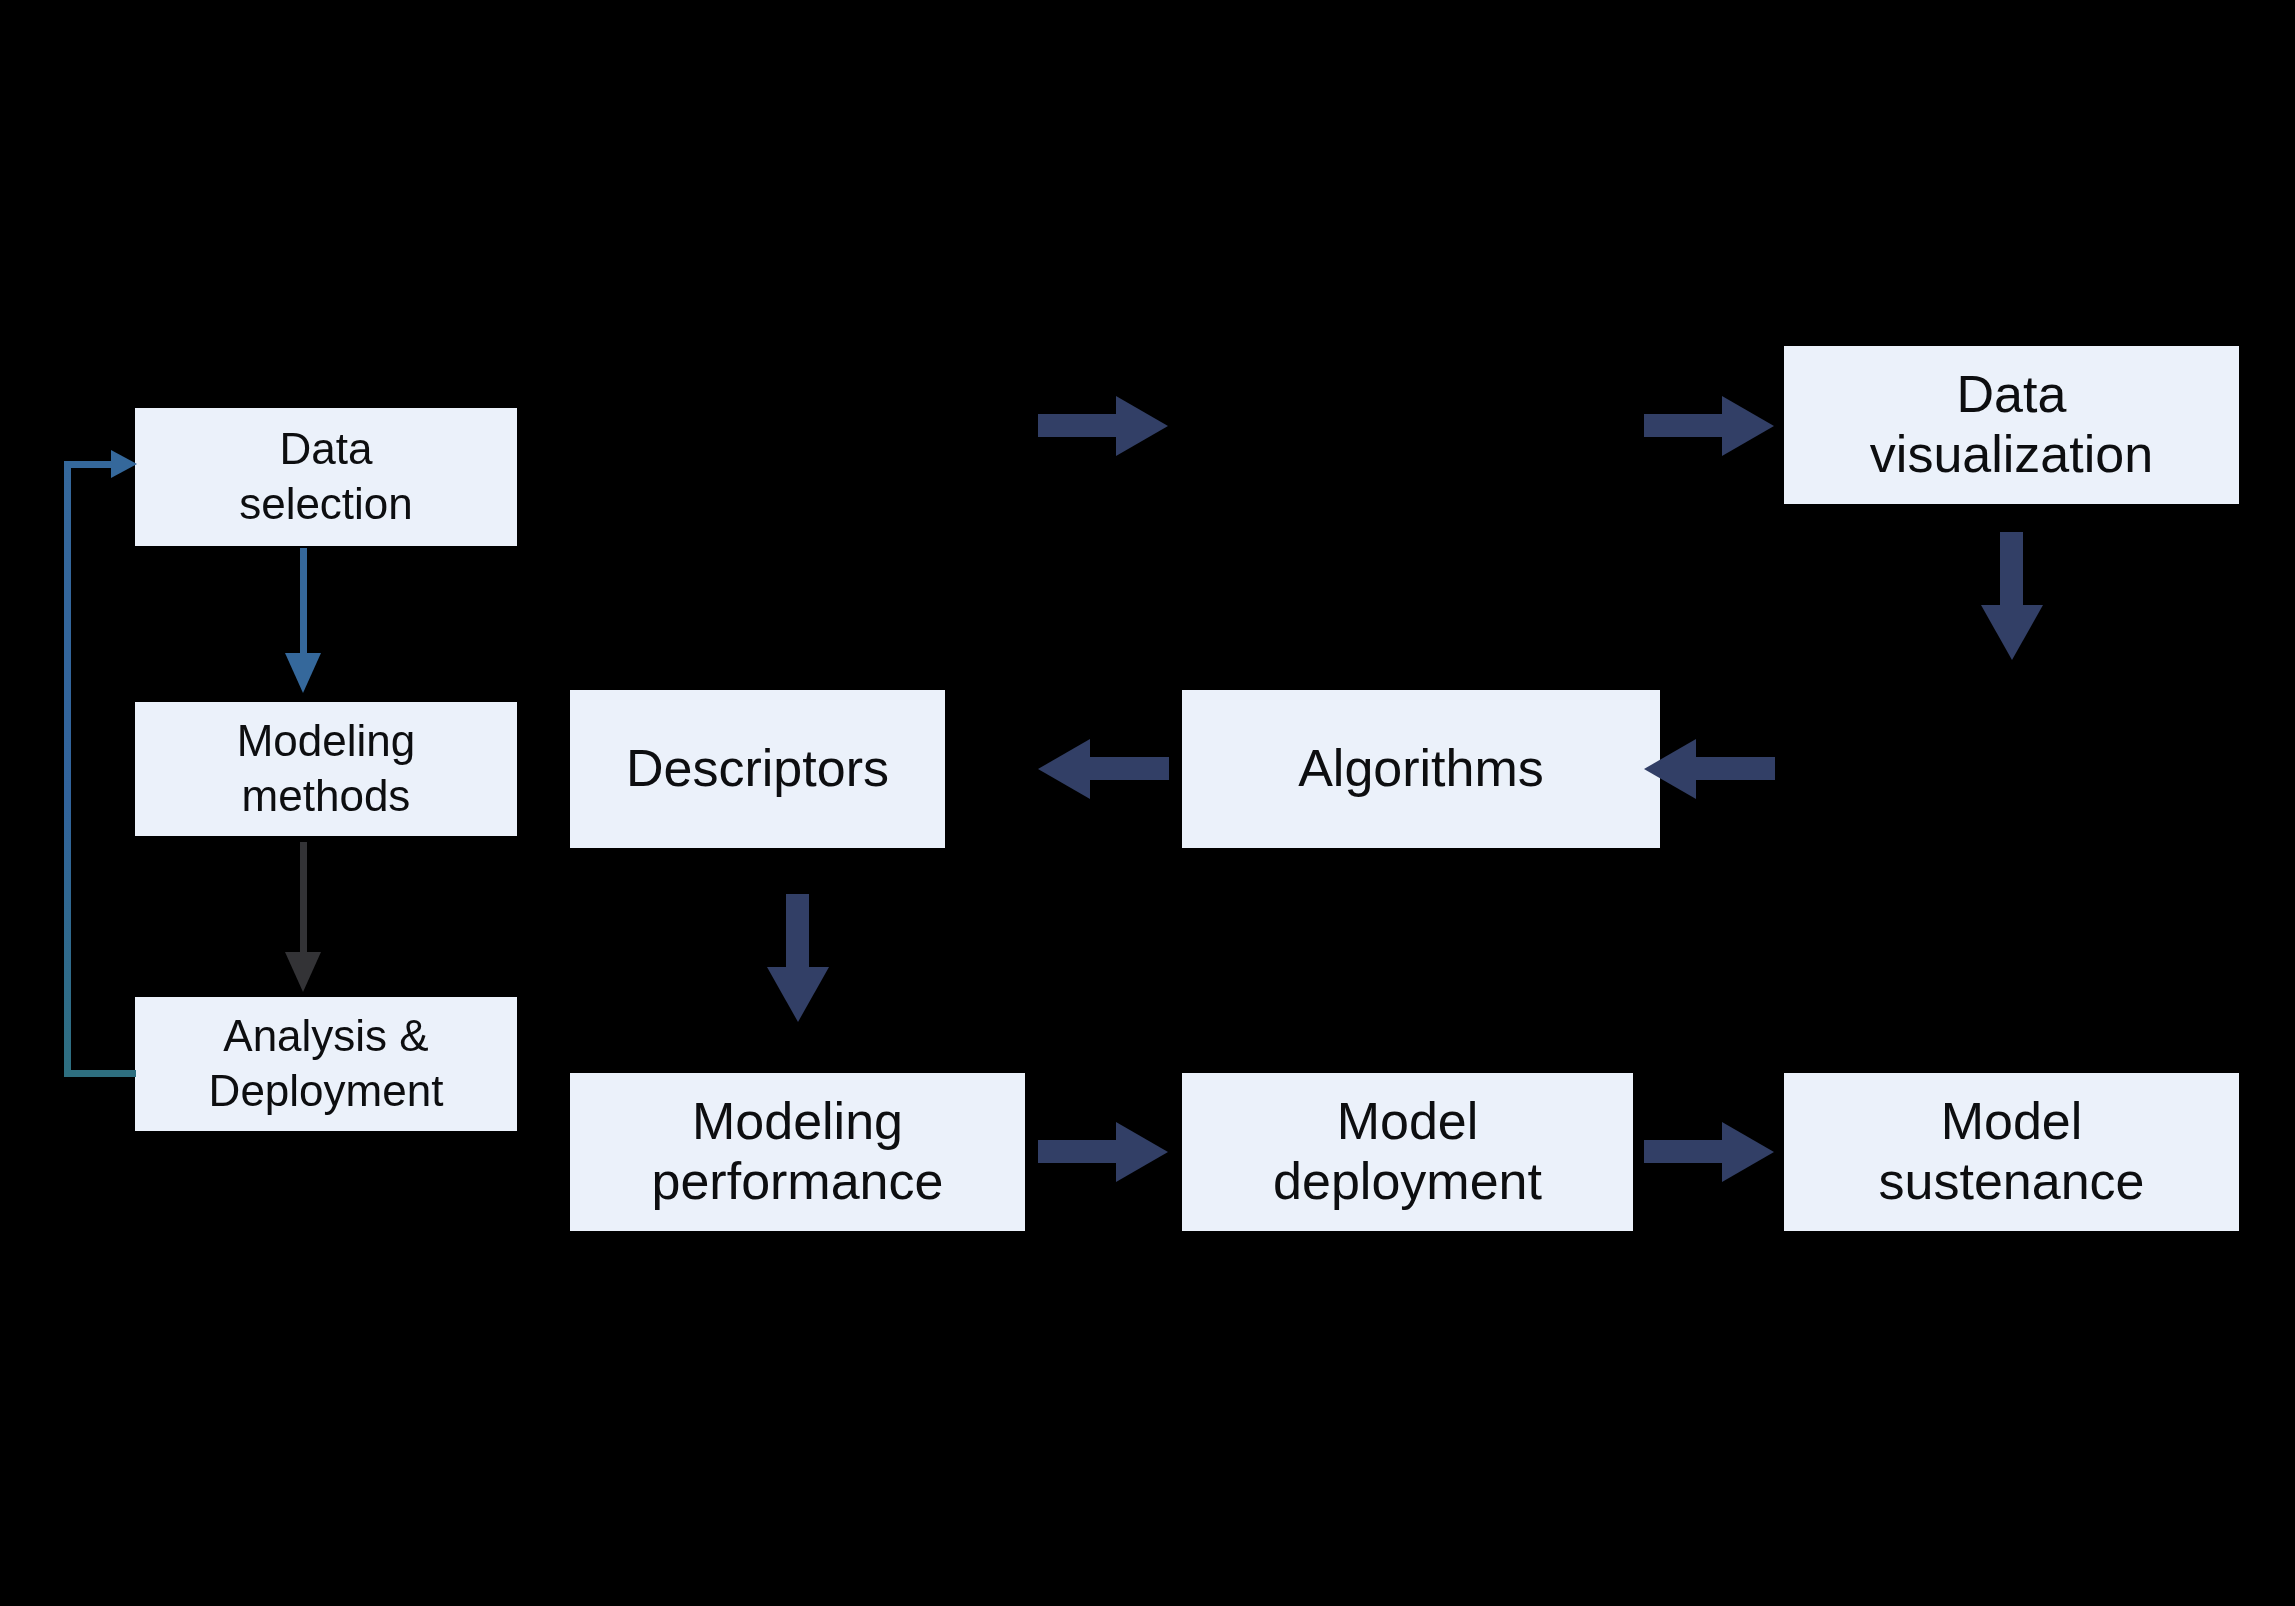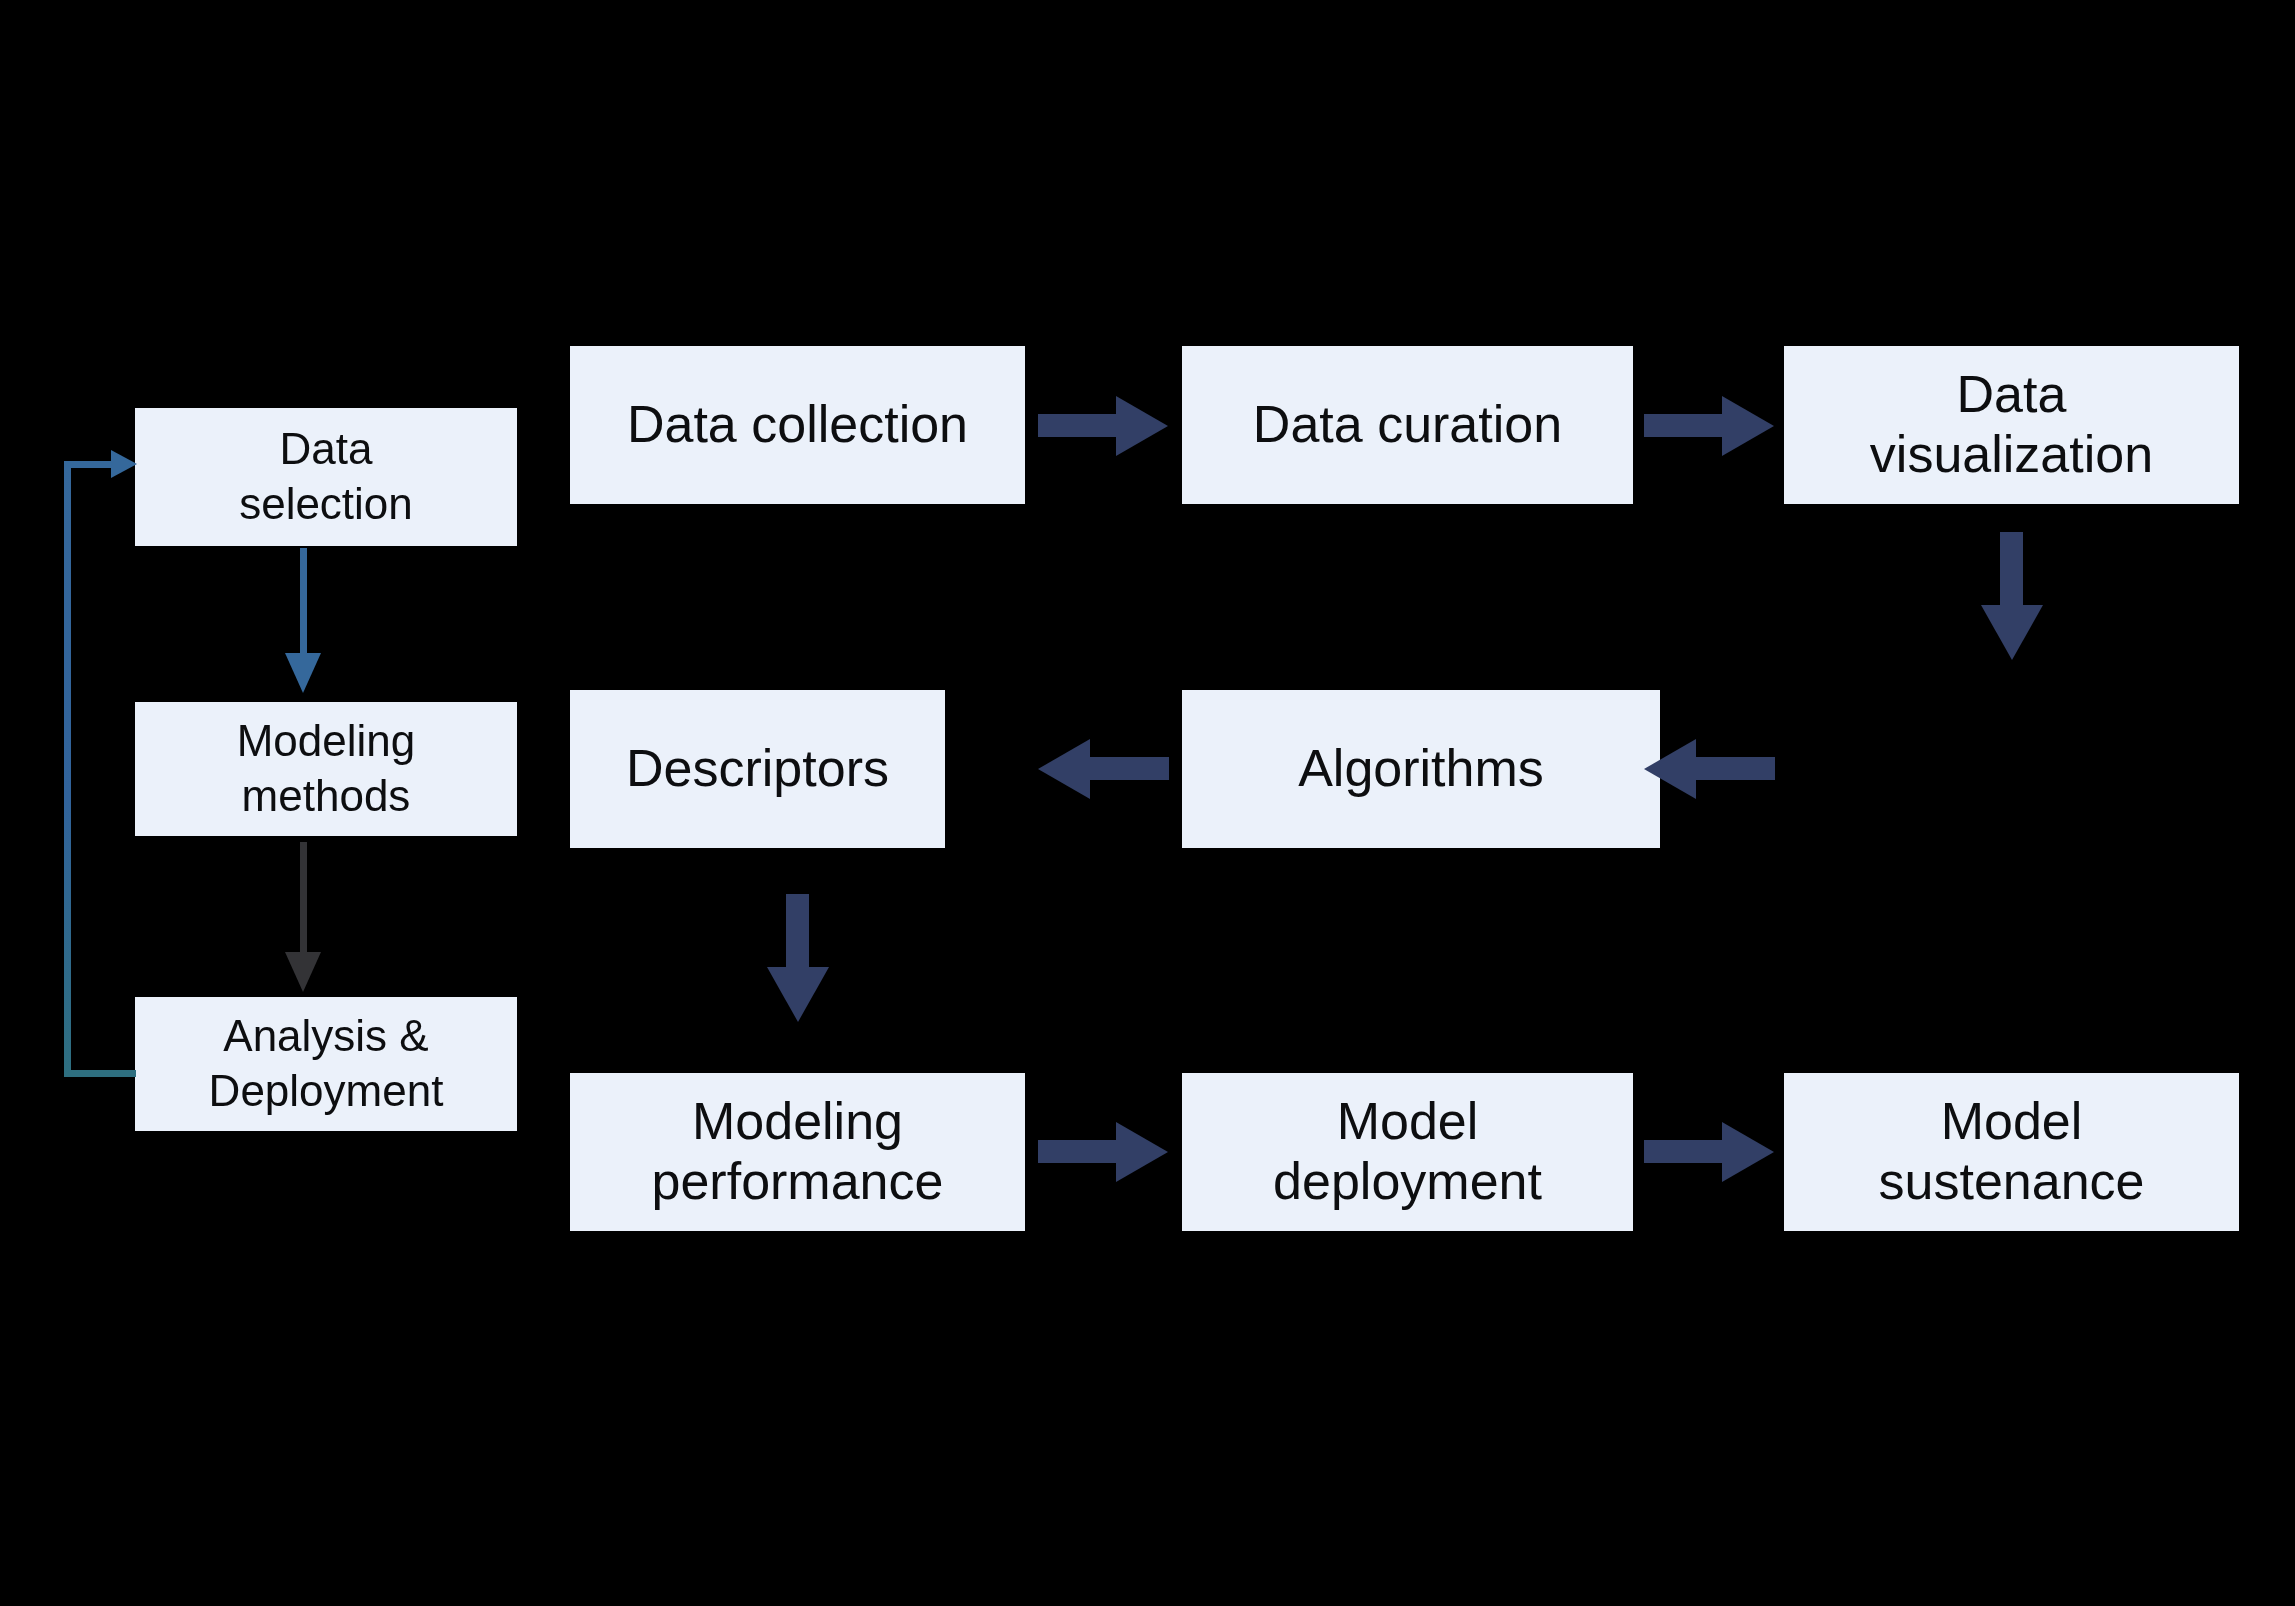--- a/index.html
+++ b/index.html
@@ -63,26 +63,20 @@
   </div>
   <div class="node side" style="left:135px;top:702px;width:382px;height:134px">
     <span class="label">Modeling
 methods</span>
   </div>
   <div class="node side" style="left:135px;top:997px;width:382px;height:134px">
     <span class="label">Analysis &amp;
 Deployment</span>
   </div>
 
-  <div class="node main" style="left:570px;top:346px;width:455px;height:158px">
-    <span class="label">Data collection</span>
-  </div>
-  <div class="node main" style="left:1182px;top:346px;width:451px;height:158px">
-    <span class="label">Data curation</span>
-  </div>
   <div class="node main" style="left:1784px;top:346px;width:455px;height:158px">
     <span class="label">Data
 visualization</span>
   </div>
 
   <div class="node main" style="left:570px;top:690px;width:375px;height:158px">
     <span class="label">Descriptors</span>
   </div>
   <div class="node main" style="left:1182px;top:690px;width:478px;height:158px">
     <span class="label">Algorithms</span>

